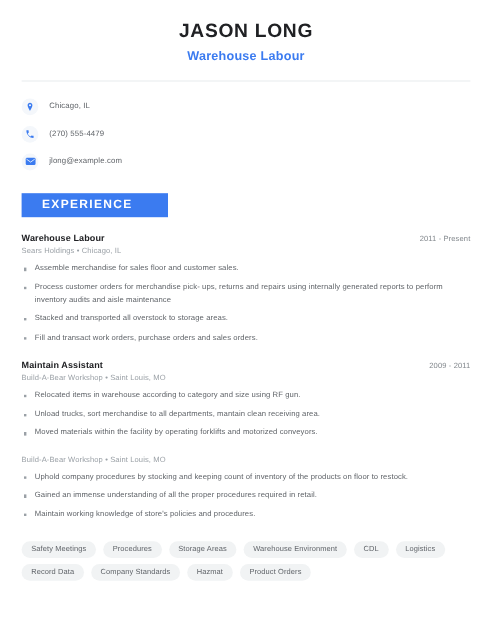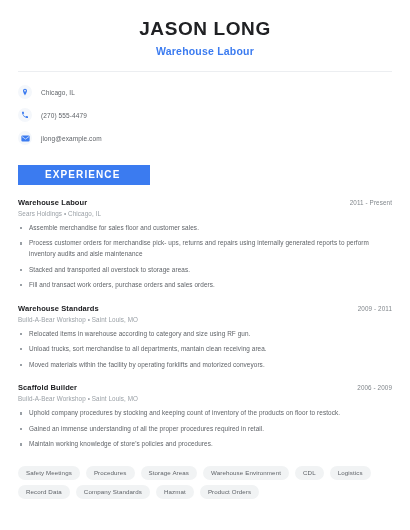--- a/index.html
+++ b/index.html
@@ -21,21 +21,21 @@
     padding: 0 18px;
     position: relative;
   }
 
   
   .header {
     text-align: center;
     padding-top: 18px;
   }
   .name {
-    font-size: 19px;
+    font-size: 16px;
     font-weight: bold;
     letter-spacing: 0.6px;
     color: #202124;
     line-height: 1.15;
   }
   .job-title {
     font-size: 10.5px;
     font-weight: bold;
     color: #3b7bf0;
     letter-spacing: 0.2px;
@@ -77,21 +77,21 @@
 
   
   .section { margin-top: 16px; }
   .section-banner {
     display: inline-block;
     background: #3b7bf0;
     color: #ffffff;
     font-size: 10px;
     font-weight: bold;
     letter-spacing: 1.1px;
-    padding: 5px 13px 5px 27px;
+    padding: 5px 13px 5px 17px;
     line-height: 1;
   }
   .section-banner.wide { padding-right: 30px; }
 
   
   .entry { margin-top: 13px; }
   .entry-head {
     display: flex;
     justify-content: space-between;
     align-items: baseline;
@@ -212,36 +212,32 @@
       <ul class="bullets">
         <li>Assemble merchandise for sales floor and customer sales.</li>
         <li>Process customer orders for merchandise pick- ups, returns and repairs using internally generated reports to perform inventory audits and aisle maintenance</li>
         <li>Stacked and transported all overstock to storage areas.</li>
         <li>Fill and transact work orders, purchase orders and sales orders.</li>
       </ul>
     </div>
 
     <div class="entry">
       <div class="entry-head">
-        <span class="entry-role">Warehouse Standards</span>
+        <span class="entry-role">Maintain Assistant</span>
         <span class="entry-dates">2009 - 2011</span>
       </div>
       <div class="entry-sub">Build-A-Bear Workshop  •  Saint Louis, MO</div>
       <ul class="bullets">
         <li>Relocated items in warehouse according to category and size using RF gun.</li>
         <li>Unload trucks, sort merchandise to all departments, mantain clean receiving area.</li>
         <li>Moved materials within the facility by operating forklifts and motorized conveyors.</li>
       </ul>
     </div>
 
     <div class="entry">
-      <div class="entry-head">
-        <span class="entry-role">Scaffold Builder</span>
-        <span class="entry-dates">2006 - 2009</span>
-      </div>
       <div class="entry-sub">Build-A-Bear Workshop  •  Saint Louis, MO</div>
       <ul class="bullets">
         <li>Uphold company procedures by stocking and keeping count of inventory of the products on floor to restock.</li>
         <li>Gained an immense understanding of all the proper procedures required in retail.</li>
         <li>Maintain working knowledge of store's policies and procedures.</li>
       </ul>
     </div>
   </div>
 
   <div class="section">

